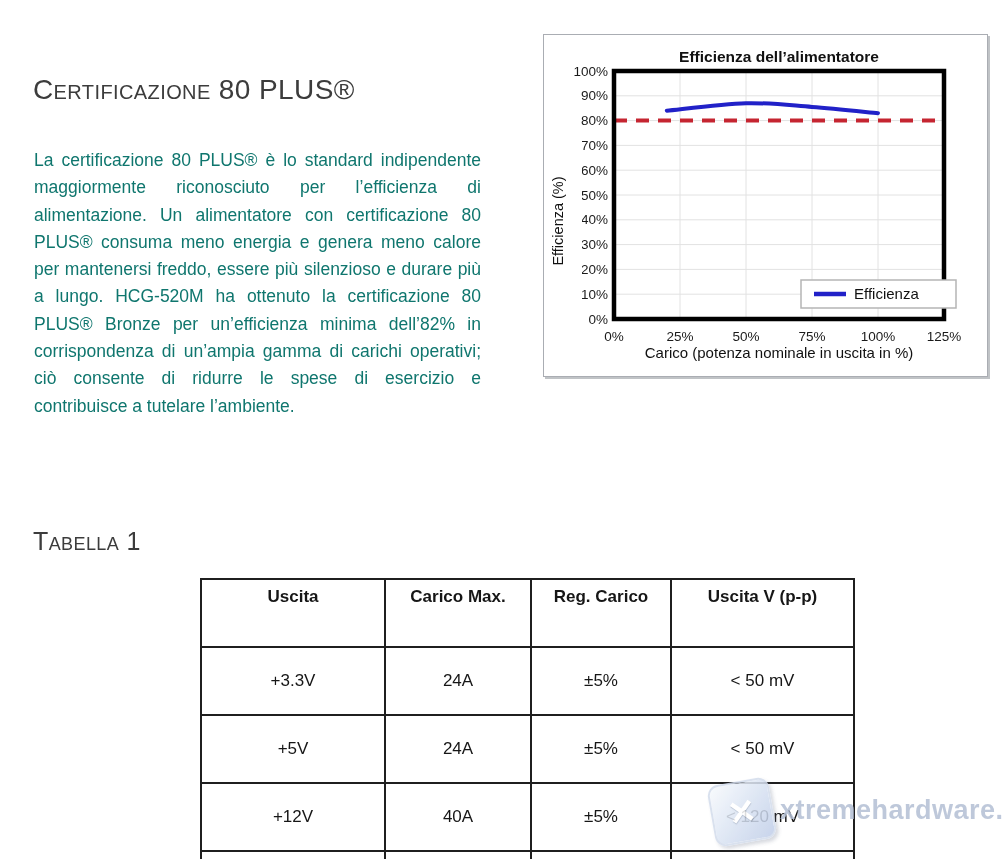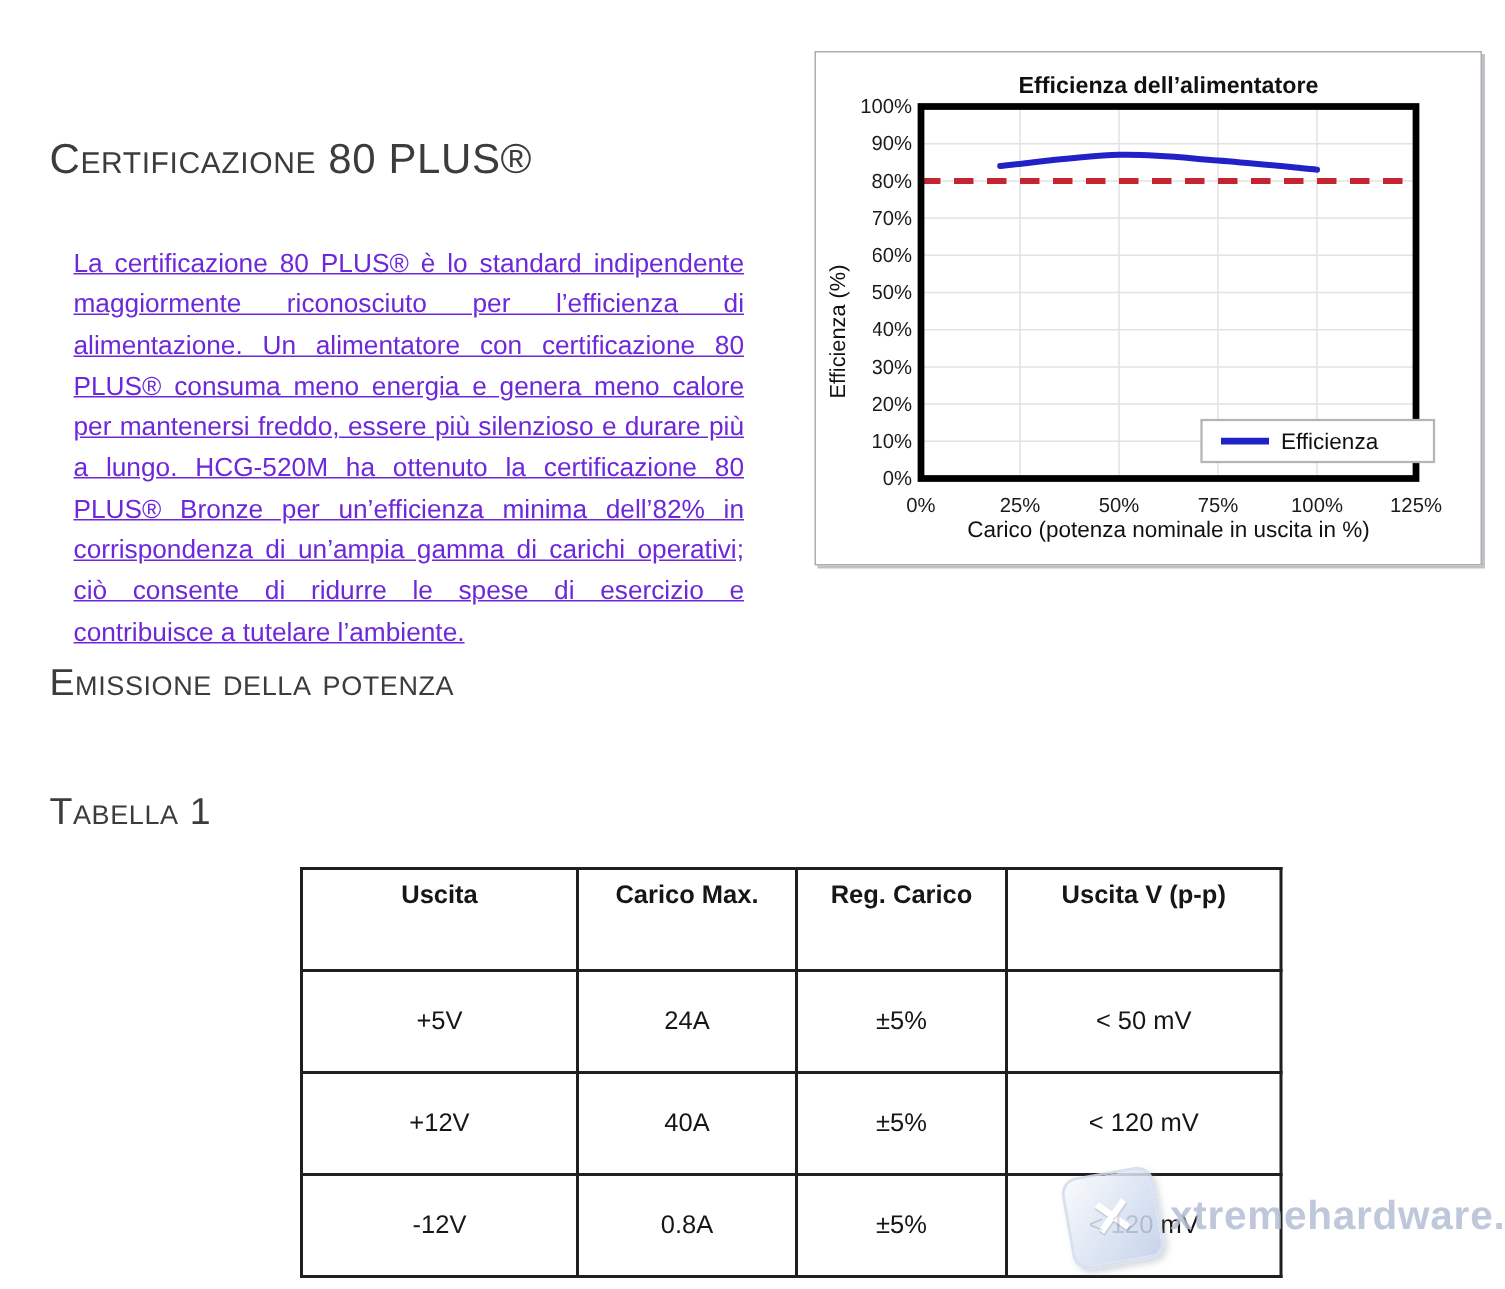--- a/index.html
+++ b/index.html
@@ -12,26 +12,26 @@
     overflow:hidden;
   }
   .h-small-caps{
     font-variant:small-caps;
     font-weight:400;
     color:#3c3c3c;
     letter-spacing:.4px;
     margin:0;
     white-space:nowrap;
   }
-  #heading-1{position:absolute;left:33px;top:90px;font-size:28px;}
+  #heading-1{position:absolute;left:33px;top:74px;font-size:28px;}
   #para-1{
     position:absolute;left:33px;top:146px;width:447px;
     font-size:17.5px;line-height:27.3px;
     text-align:justify;text-justify:inter-word;
-    color:#6d28d9;margin:16px;text-decoration:underline;
+    color:#0f766e;margin:1px;
   }
   #heading-2{position:absolute;left:33px;top:441px;font-size:25px;}
   #para-2{
     position:absolute;left:33px;top:484px;width:930px;
     font-size:17.5px;line-height:26px;color:#3a3a3a;margin:0;
   }
   #heading-3{position:absolute;left:33px;top:527px;font-size:25px;text-align:right;}
 
   
   .chart-box{
@@ -136,35 +136,40 @@
         <text x="334" y="306" text-anchor="middle" font-size="13.5" fill="#1a1a1a">100%</text>
         <text x="400" y="306" text-anchor="middle" font-size="13.5" fill="#1a1a1a">125%</text>
         <text x="235" y="323" text-anchor="middle" font-size="15" fill="#111111">Carico (potenza nominale in uscita in %)</text>
         <text x="235" y="27" text-anchor="middle" font-size="15.5" font-weight="bold" fill="#111111">Efficienza dell’alimentatore</text>
         <rect x="257" y="245" width="155" height="28" fill="#ffffff" stroke="#b5b5b5" stroke-width="1.5"></rect>
         <line x1="270" y1="259" x2="302" y2="259" stroke="#2121c8" stroke-width="4.5"></line>
         <text x="310" y="264" font-size="15" fill="#111111">Efficienza</text>
       </svg>
   </figure>
 
-  <h2 id="heading-2" class="h-small-caps">Emissione della potenza</h2>
 
 
   <h3 id="heading-3" class="h-small-caps">Tabella 1</h3>
 
   <table class="spec-table">
     <thead>
         <tr>
           <th class="c0">Uscita</th>
           <th class="c1">Carico Max.</th>
           <th class="c2">Reg. Carico</th>
           <th class="c3">Uscita V (p-p)</th>
         </tr>
       </thead>
     <tbody>
+        <tr>
+          <td class="c0">+3.3V</td>
+          <td class="c1">24A</td>
+          <td class="c2">±5%</td>
+          <td class="c3">&lt; 50 mV</td>
+        </tr>
         <tr>
           <td class="c0">+5V</td>
           <td class="c1">24A</td>
           <td class="c2">±5%</td>
           <td class="c3">&lt; 50 mV</td>
         </tr>
         <tr>
           <td class="c0">+12V</td>
           <td class="c1">40A</td>
           <td class="c2">±5%</td>

